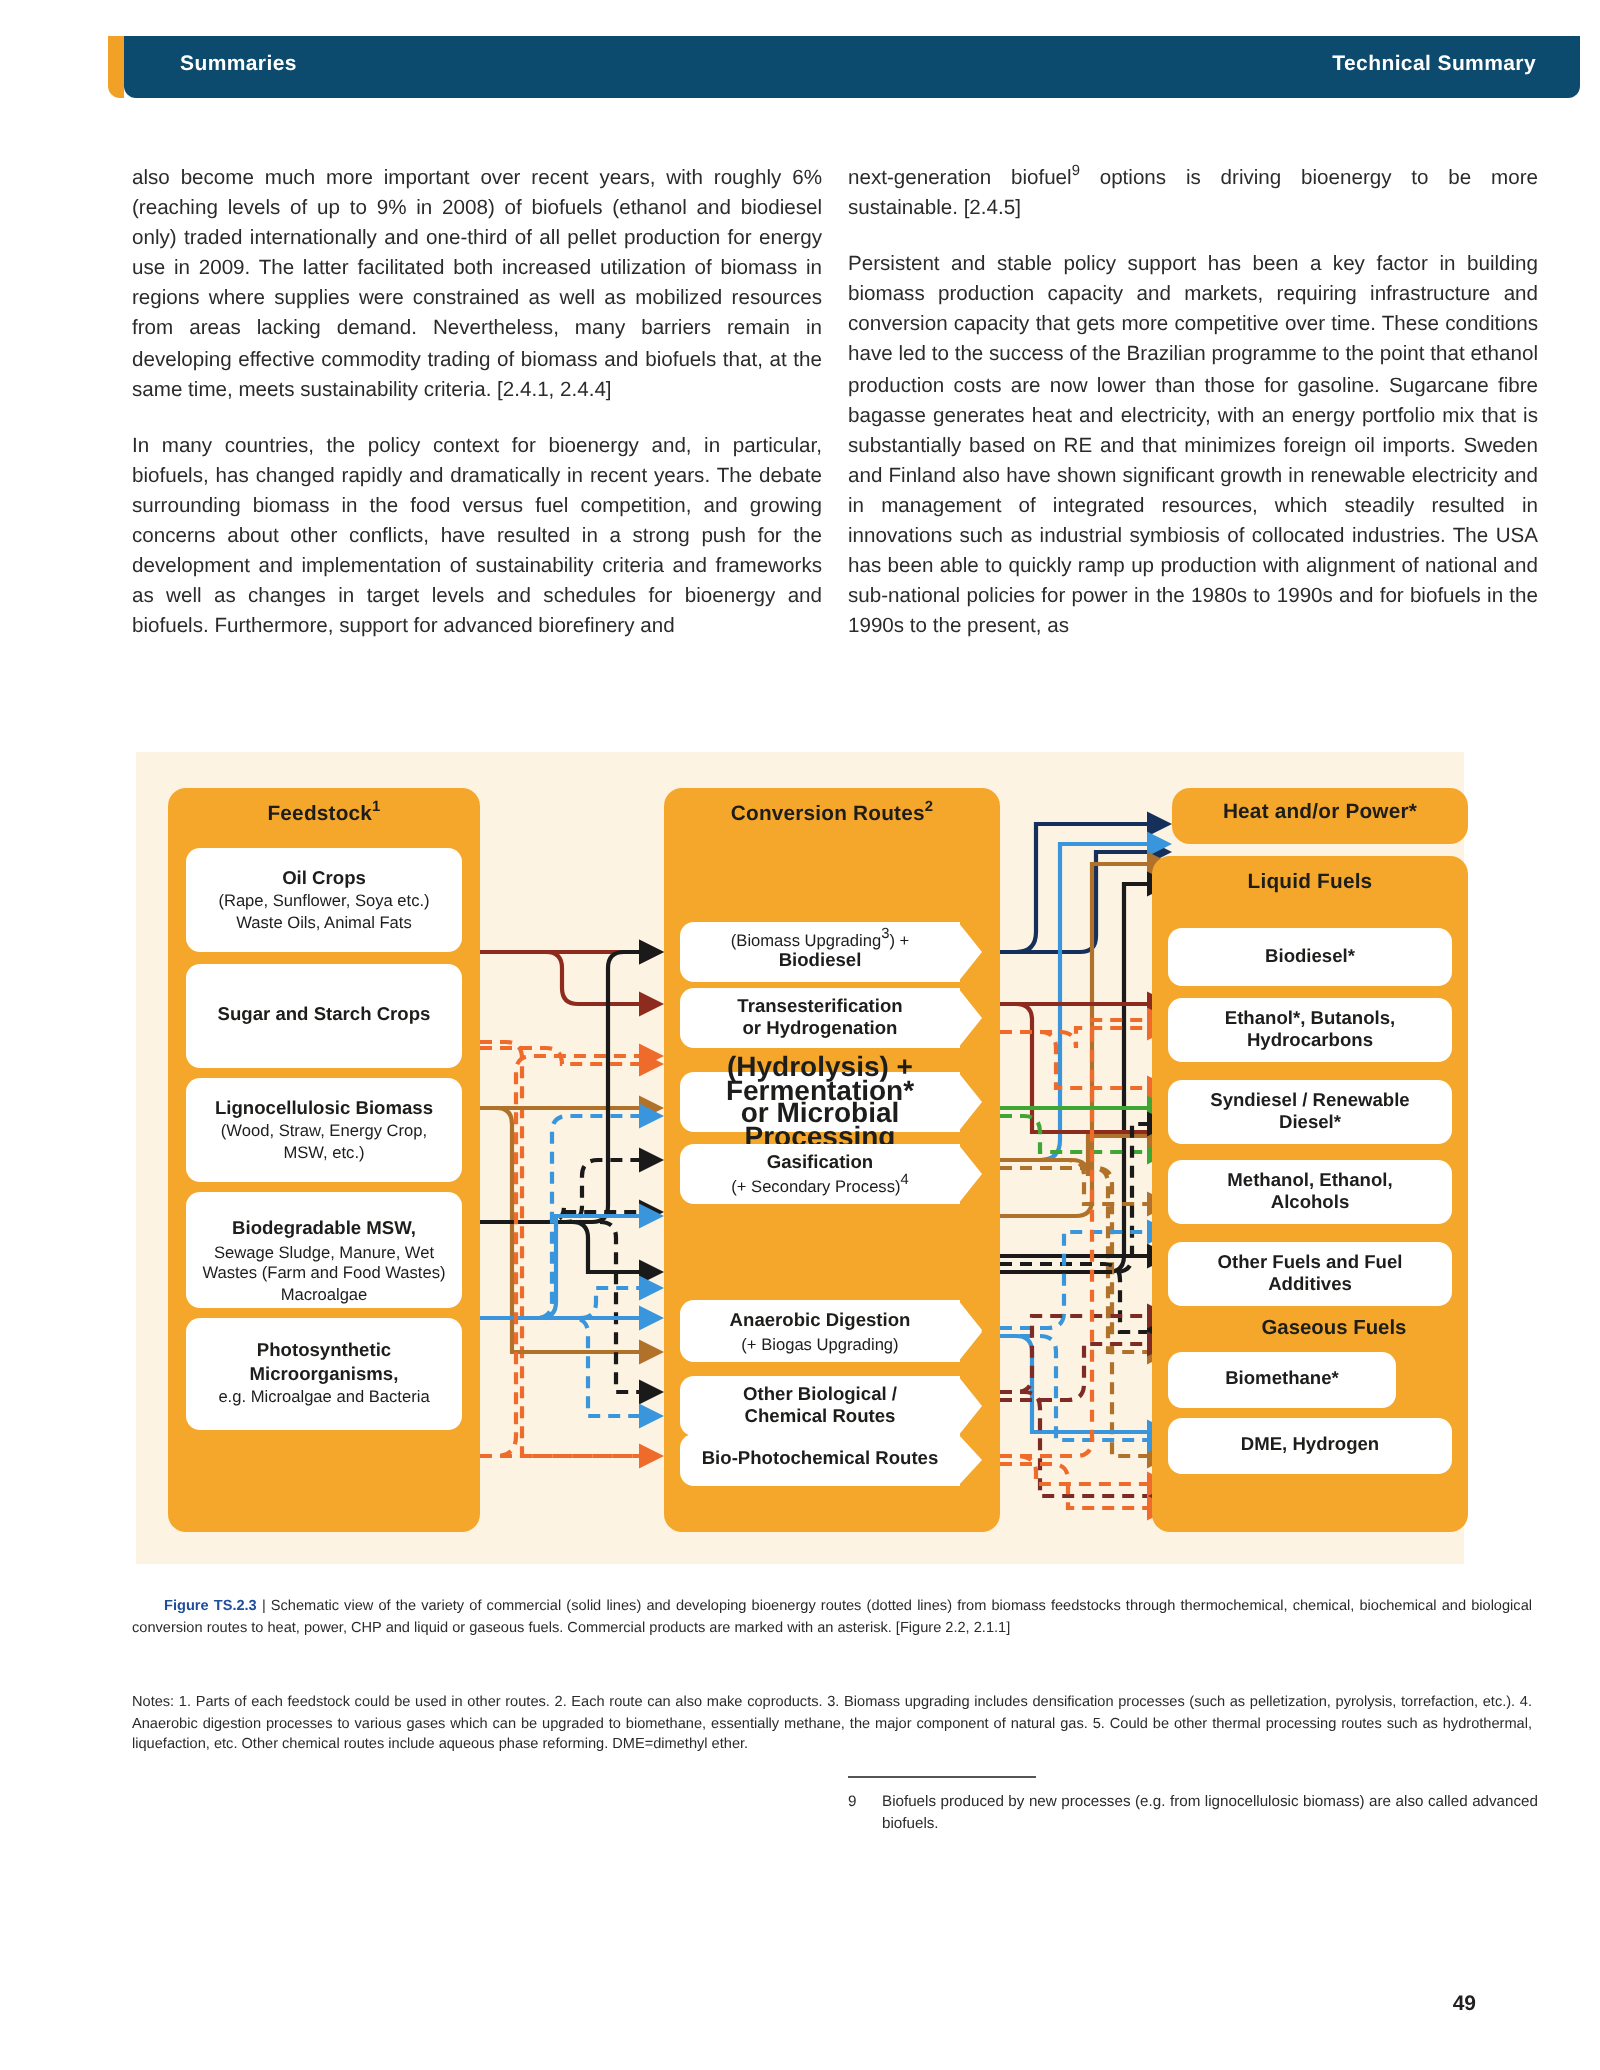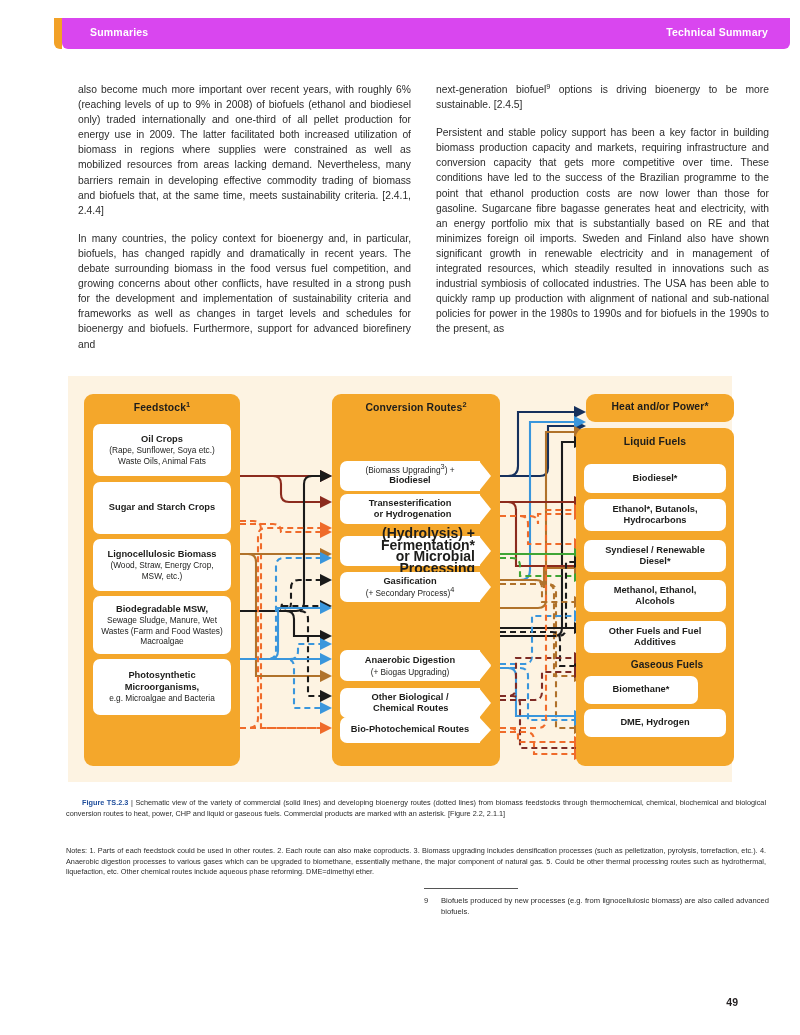--- a/index.html
+++ b/index.html
@@ -5,62 +5,62 @@
   html,body{margin:0;padding:0;}
   body{
     width:800px;height:1035px;background:#ffffff;
     font-family:"Liberation Sans", sans-serif;
     color:#231f20;-webkit-font-smoothing:antialiased;
     position:relative;overflow:hidden;
   }
   
   .header-bar{
     position:absolute;left:62px;top:18px;width:728px;height:31px;
-    background:#d946ef;border-radius:0 0 6px 6px;
+    background:#0c4a6e;border-radius:0 0 6px 6px;
   }
   .header-bar:before{
     content:"";position:absolute;left:-8px;top:0;width:8px;height:31px;
     background:#F2A127;border-radius:0 0 0 6px;
   }
   .hdr-left{
     position:absolute;left:28px;top:8px;font-size:10.5px;font-weight:bold;
     color:#ffffff;letter-spacing:.2px;
   }
   .hdr-right{
     position:absolute;right:22px;top:8px;font-size:10.5px;font-weight:bold;
     color:#ffffff;letter-spacing:.2px;
   }
   
   .col{
     position:absolute;width:345px;font-size:10.3px;line-height:15.1px;
     text-align:justify;color:#2b2b2b;
   }
   .col.left{left:66px;top:82px;}
   .col.right{left:424px;top:82px;}
-  .col p{margin:0 0 13px 12px;}
+  .col p{margin:0 0 13px 0;}
   .col p:last-child{margin-bottom:0;}
   sup{font-size:7.4px;vertical-align:super;line-height:0;}
   
   .figure-panel{
     position:absolute;left:68px;top:376px;width:664px;height:406px;
     background:#FDF3E2;
   }
   .fig-col{position:absolute;background:#F4A72B;border-radius:9px;}
   .fig-col-title{
     text-align:center;font-size:10.4px;font-weight:bold;color:#1d1d1b;
     padding-top:8px;letter-spacing:.1px;
   }
   .node{
     position:absolute;background:#ffffff;border-radius:7px;
     display:flex;flex-direction:column;align-items:center;justify-content:center;
     text-align:center;color:#1d1d1b;box-sizing:border-box;padding:2px 5px;
   }
   .node .t1{font-size:9.3px;font-weight:bold;line-height:11.5px;}
   .node .t2{font-size:8.3px;font-weight:normal;line-height:10.4px;}
-  .node.arrowed{border-radius:7px 0 0 7px;text-align:right;}
+  .node.arrowed{border-radius:7px 0 0 7px;}
   .node.arrowed:after{
     content:"";position:absolute;right:-11px;top:0;bottom:0;width:0;height:0;
     border-top:var(--h) solid transparent;border-bottom:var(--h) solid transparent;
     border-left:12px solid #ffffff;
   }
   .subhead{
     position:absolute;text-align:center;font-size:10.2px;font-weight:bold;
     color:#1d1d1b;width:100%;left:0;
   }
   
@@ -211,21 +211,21 @@
 Waste Oils, Animal Fats</span>
   </div>
   <div class="node" style="left:25px;top:106px;width:138px;height:52px;">
     <span class="t1">Sugar and Starch Crops</span>
   </div>
   <div class="node" style="left:25px;top:163px;width:138px;height:52px;">
     <span class="t1">Lignocellulosic Biomass</span>
     <span class="t2" style="white-space:pre-line">(Wood, Straw, Energy Crop,
 MSW, etc.)</span>
   </div>
-  <div class="node" style="left:25px;top:220px;width:138px;height:58px;">
+  <div class="node" style="left:25px;top:220px;width:138px;height:58px;justify-content:flex-end;">
     <span class="t1">Biodegradable MSW,</span>
     <span class="t2" style="white-space:pre-line">Sewage Sludge, Manure, Wet
 Wastes (Farm and Food Wastes)
 Macroalgae</span>
   </div>
   <div class="node" style="left:25px;top:283px;width:138px;height:56px;">
     <span class="t1" style="white-space:pre-line">Photosynthetic
 Microorganisms,</span>
     <span class="t2">e.g. Microalgae and Bacteria</span>
   </div>

